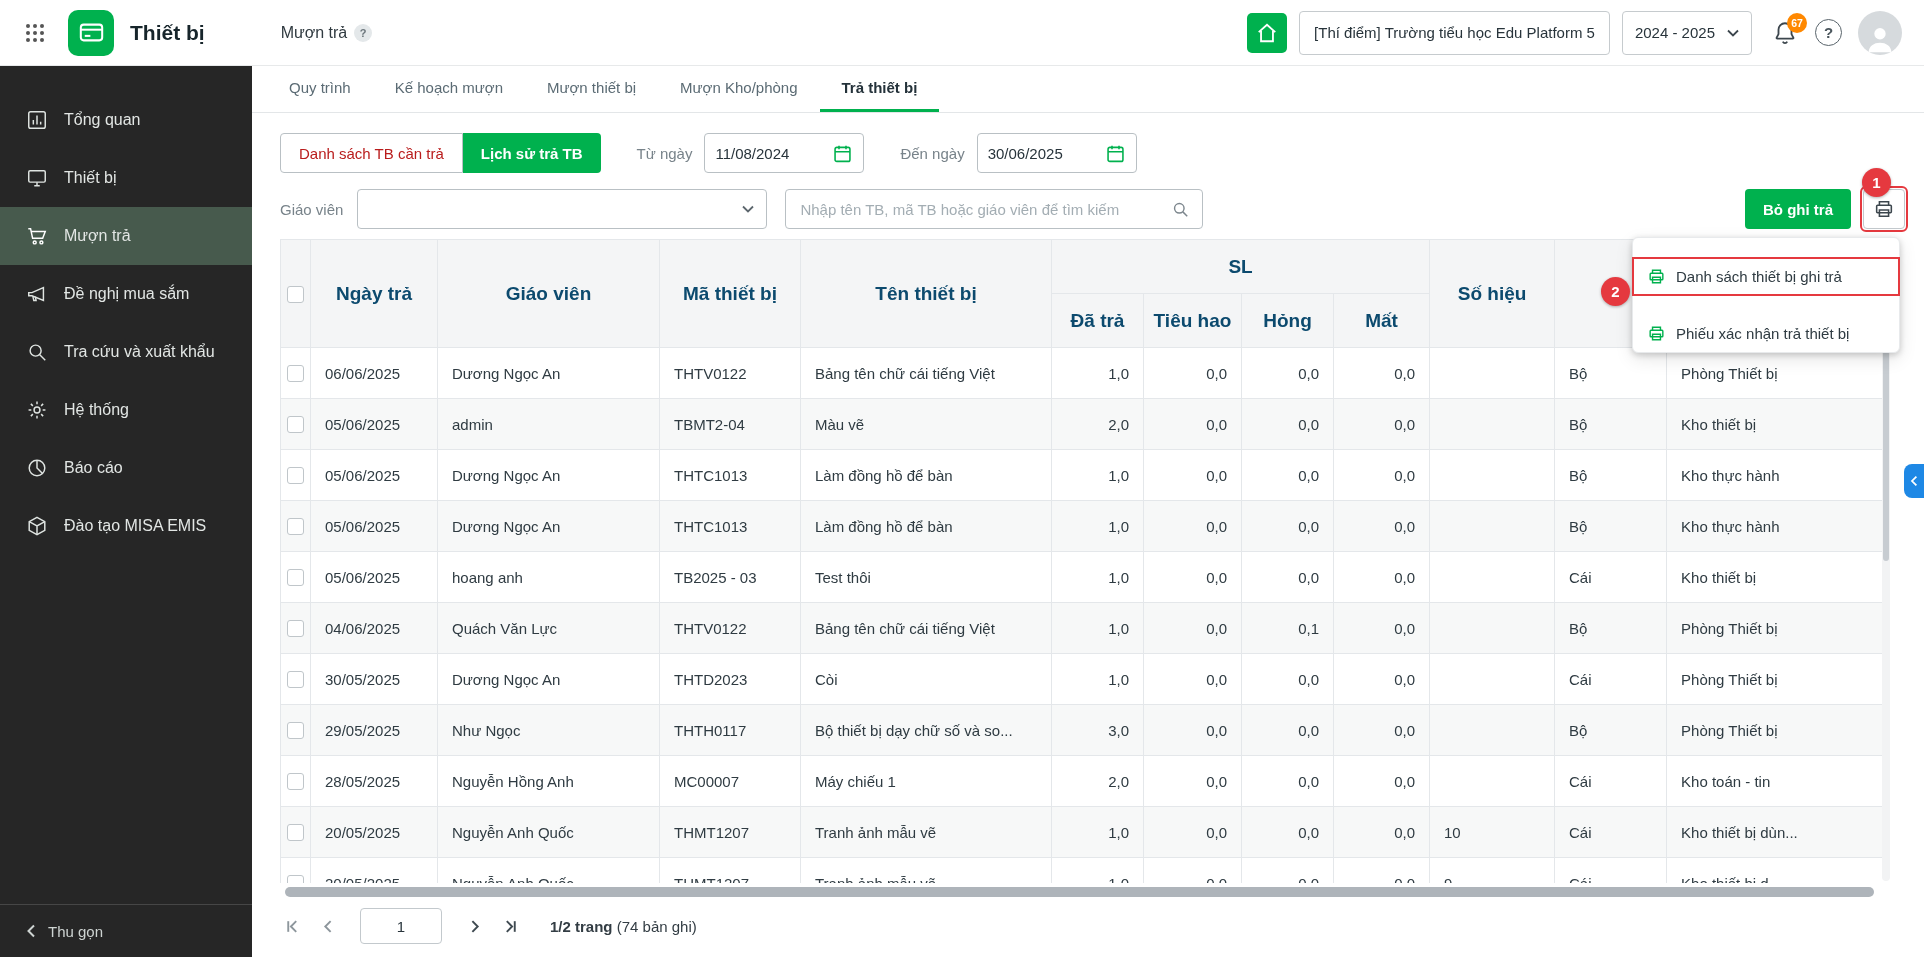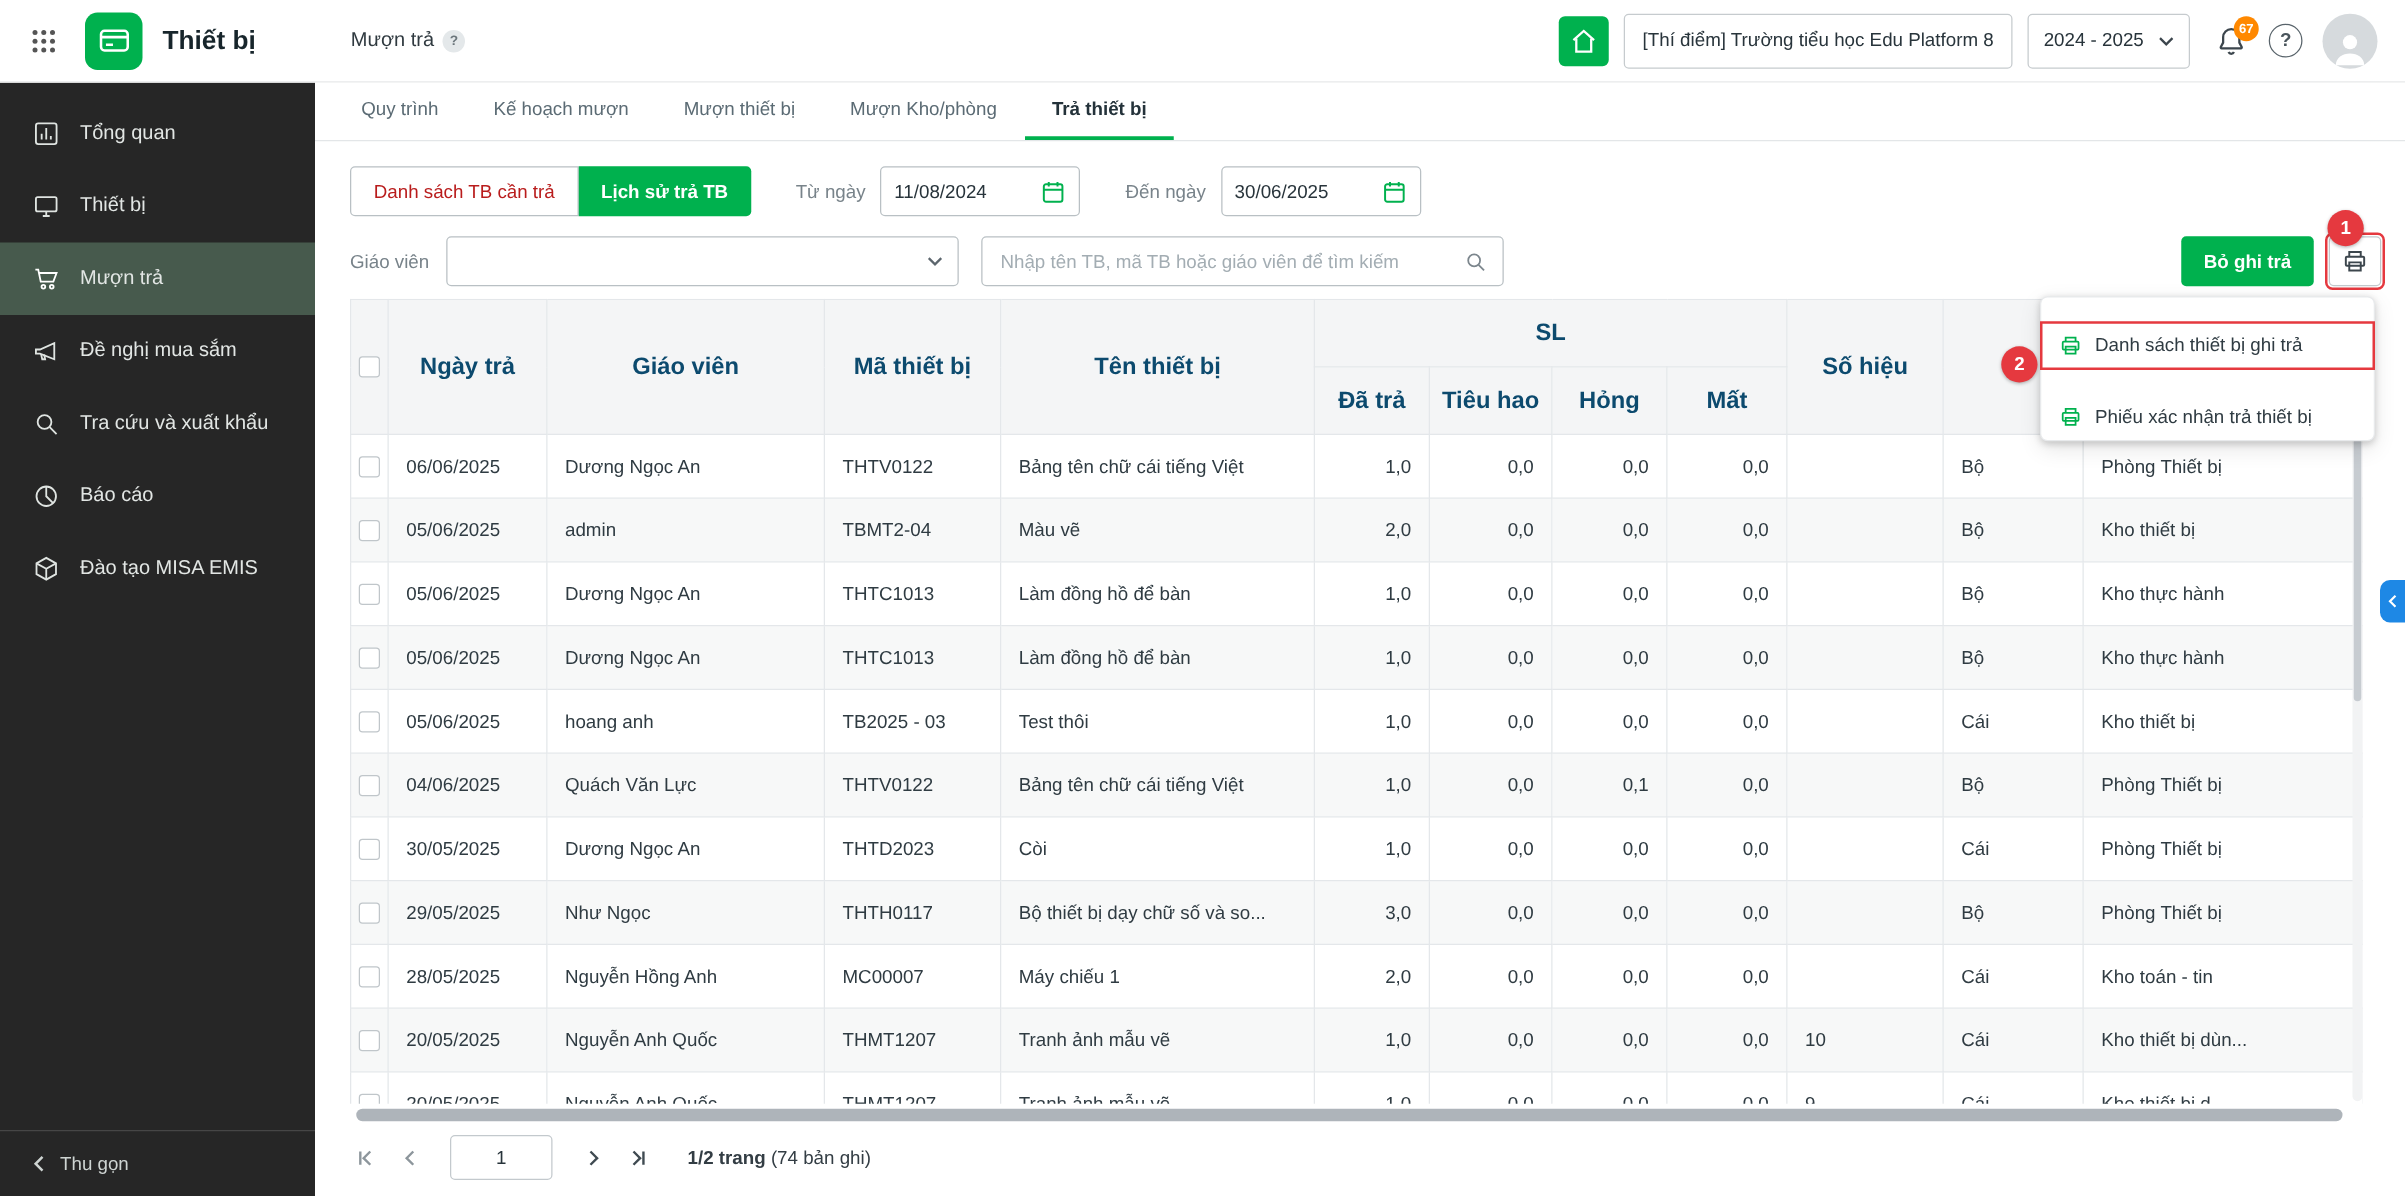--- a/index.html
+++ b/index.html
@@ -30,21 +30,21 @@
          background:#ff8800;color:#fff;font-size:10.5px;font-weight:bold;display:flex;
          align-items:center;justify-content:center;padding:0 3px;box-sizing:border-box;}
   .help-circle{width:27px;height:27px;border-radius:50%;border:1.6px solid #59646b;color:#4a555c;
                font-size:15px;font-weight:bold;display:flex;align-items:center;justify-content:center;
                margin-left:17px;cursor:pointer;box-sizing:border-box;}
   .avatar{width:44px;height:44px;border-radius:50%;background:#d6dadd;margin-left:16px;
           display:flex;align-items:flex-end;justify-content:center;overflow:hidden;cursor:pointer;}
 
   
   .sidebar{position:absolute;top:66px;left:0;width:252px;bottom:0;background:#262626;z-index:20;}
-  .side-nav{padding-top:12px;}
+  .side-nav{padding-top:25px;}
   .side-item{height:58px;display:flex;align-items:center;gap:16px;padding-left:26px;
              font-size:16px;color:#e2e6e4;cursor:pointer;}
   .side-item.active{background:#475a4d;}
   .side-collapse{position:absolute;bottom:0;left:0;right:0;height:52px;border-top:1px solid rgba(255,255,255,.15);
                  display:flex;align-items:center;gap:12px;padding-left:26px;font-size:15px;color:#ced4d2;cursor:pointer;}
 
   
   .main{position:absolute;top:66px;left:252px;right:0;bottom:0;background:#fff;}
   .tabs{height:46px;border-bottom:1px solid #e3e6e8;display:flex;align-items:stretch;padding-left:15px;}
   .tab{padding:0 22px;display:flex;align-items:center;font-size:15px;color:#5b6b74;cursor:pointer;
@@ -159,21 +159,21 @@
     </div>
 
     <div class="topbar-right">
       <div class="home-btn">
         <svg viewBox="0 0 24 24" width="22" height="22" fill="none" stroke="#fff" stroke-width="2">
           <path d="M3 11L12 3l9 8"></path>
             <path d="M5.5 9.5V21h13V9.5"></path>
         </svg>
       </div>
       <div class="school-box">
-        <span>[Thí điểm] Trường tiểu học Edu Platform 8</span>
+        <span>[Thí điểm] Trường tiểu học Edu Platform 5</span>
       </div>
       <div class="year-box">
         <span>2024 - 2025</span>
         <svg width="12" height="8" viewBox="0 0 12 8" fill="none" stroke="#3c464d" stroke-width="1.8">
             <path d="M1 1.5l5 5 5-5"></path>
           </svg>
       </div>
       <div class="bell-wrap">
         <svg viewBox="0 0 24 24" width="26" height="26" fill="none" stroke="#3c464d" stroke-width="1.7">
           <path d="M12 3a6 6 0 0 0-6 6v4l-1.7 3.2a.7.7 0 0 0 .6 1h14.2a.7.7 0 0 0 .6-1L18 13V9a6 6 0 0 0-6-6z"></path>
@@ -221,20 +221,27 @@
             <path d="M7.5 14.5l1 4.5H11l-.8-4.2"></path>
           </svg>
         <span>Đề nghị mua sắm</span>
       </div>
       <div class="side-item">
         <svg width="22" height="22" viewBox="0 0 24 24" fill="none" stroke="#dfe4e1" stroke-width="1.6">
             <circle cx="10.5" cy="10.5" r="6"></circle>
             <path d="M15 15l6 6"></path>
           </svg>
         <span>Tra cứu và xuất khẩu</span>
+      </div>
+      <div class="side-item">
+        <svg width="22" height="22" viewBox="0 0 24 24" fill="none" stroke="#dfe4e1" stroke-width="1.6">
+            <circle cx="12" cy="12" r="3.2"></circle>
+            <path d="M12 2.8v3M12 18.2v3M2.8 12h3M18.2 12h3M5.3 5.3l2.2 2.2M16.5 16.5l2.2 2.2M18.7 5.3l-2.2 2.2M7.5 16.5l-2.2 2.2"></path>
+          </svg>
+        <span>Hệ thống</span>
       </div>
       <div class="side-item">
         <svg width="22" height="22" viewBox="0 0 24 24" fill="none" stroke="#dfe4e1" stroke-width="1.6">
             <circle cx="12" cy="12" r="8.5"></circle>
             <path d="M12 3.5V12l6 6"></path>
           </svg>
         <span>Báo cáo</span>
       </div>
       <div class="side-item">
         <svg width="22" height="22" viewBox="0 0 24 24" fill="none" stroke="#dfe4e1" stroke-width="1.6">

